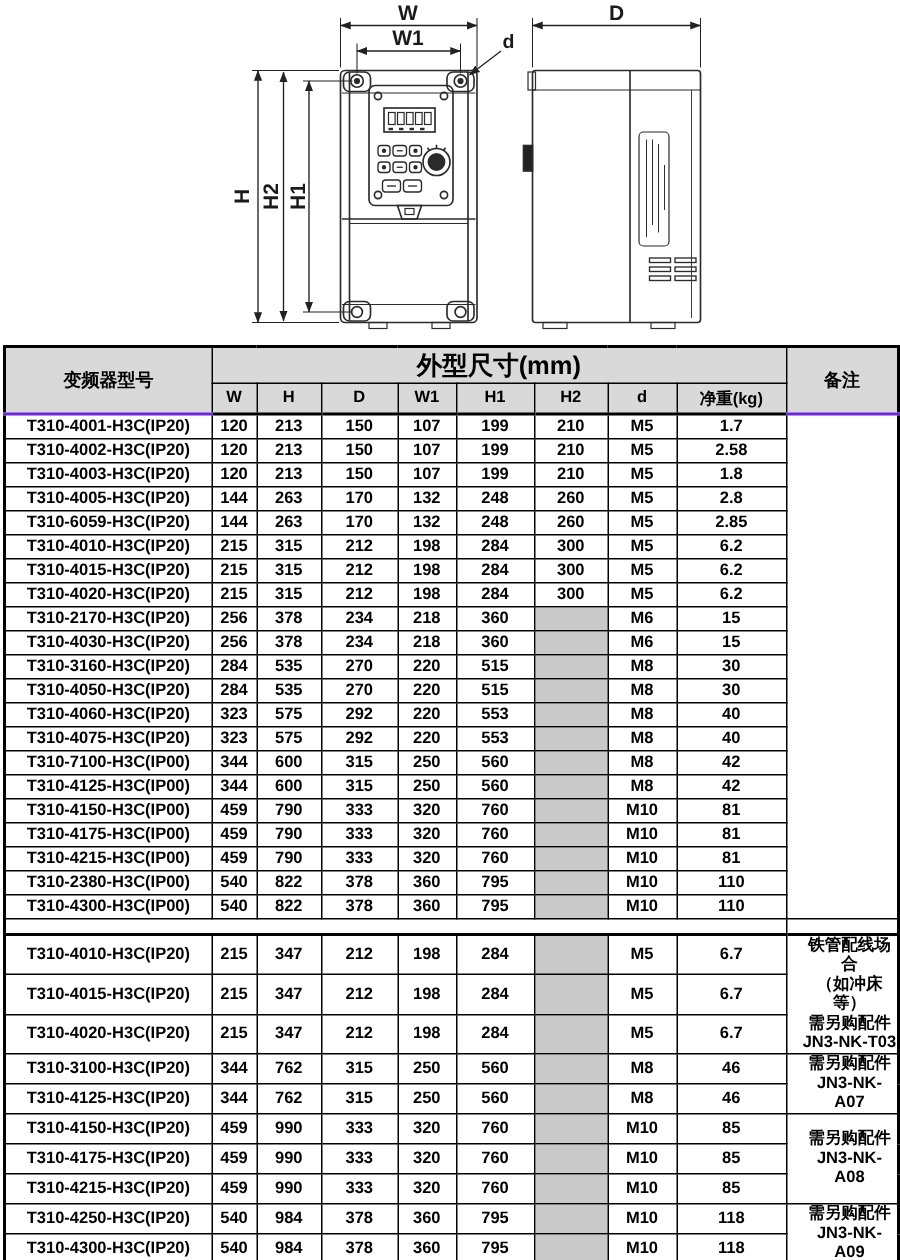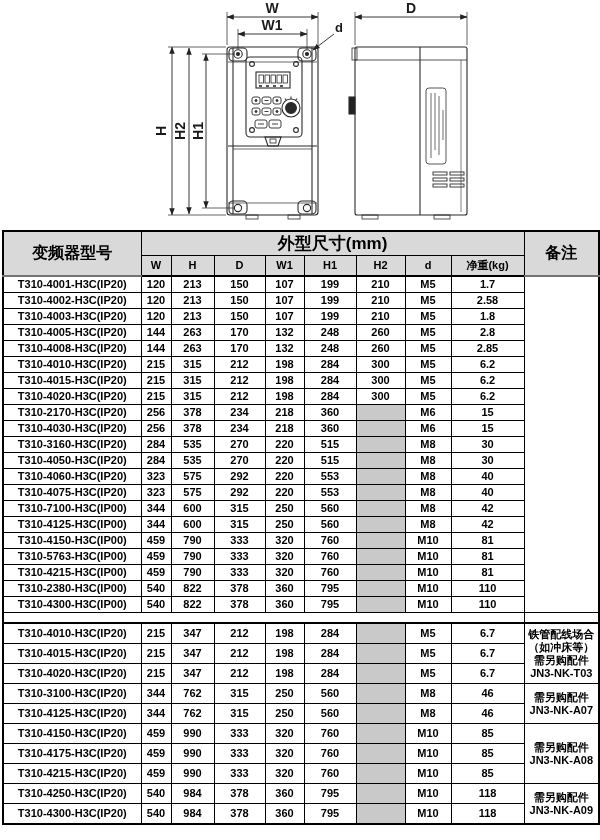--- a/index.html
+++ b/index.html
@@ -17,29 +17,29 @@
   table.spec{
     border-collapse:collapse;table-layout:fixed;
     width:596px;margin:2px 2px 0 2px;
     border:2px solid #000;
   }
   th,td{
     border:1px solid #000;text-align:center;vertical-align:middle;
     font-weight:bold;color:#000;padding:0;overflow:hidden;white-space:nowrap;
   }
   thead th{background:#d9d9d9;}
-  th.h-model,th.h-remark{font-size:16px;border-bottom:2px solid #737373;}
+  th.h-model,th.h-remark{font-size:12px;border-bottom:2px solid #6d28d9;}
   th.h-dims{font-size:17px;height:21px;}
   #dim-header-row th{font-size:11px;height:20px;border-bottom:2px solid #000;background:#d9d9d9;}
   #sec1 td{height:15px;line-height:15px;font-size:11px;}
   #sec2 td{height:19px;line-height:19px;font-size:11px;}
   td.model{font-size:11px;}
   td.empty-gray{background:#c9c9c9;}
   td.remark{font-size:11px;line-height:13px;white-space:normal;vertical-align:middle;}
-  td.remark div{line-height:13px;}
+  td.remark div{line-height:13px;margin-left:10px;}
   tr.spacer td{height:11px;line-height:11px;border-bottom:2px solid #000;}
 </style>
 </head>
 <body>
 
 <svg class="drawing" viewBox="0 0 600 228" width="600" height="228">
   <defs>
     <marker id="arr" viewBox="0 0 10 10" refX="9.5" refY="5" markerWidth="8" markerHeight="8" orient="auto-start-reverse">
       <path d="M0,1.2 L10,5 L0,8.8 z" fill="#222"></path>
     </marker>
@@ -257,21 +257,21 @@
         <td>144</td>
         <td>263</td>
         <td>170</td>
         <td>132</td>
         <td>248</td>
         <td>260</td>
         <td>M5</td>
         <td>2.8</td>
       </tr>
       <tr>
-        <td class="model">T310-4008-H3C(IP20)</td>
+        <td class="model">T310-6059-H3C(IP20)</td>
         <td>144</td>
         <td>263</td>
         <td>170</td>
         <td>132</td>
         <td>248</td>
         <td>260</td>
         <td>M5</td>
         <td>2.85</td>
       </tr>
       <tr>
@@ -400,21 +400,21 @@
         <td>459</td>
         <td>790</td>
         <td>333</td>
         <td>320</td>
         <td>760</td>
         <td class="empty-gray"></td>
         <td>M10</td>
         <td>81</td>
       </tr>
       <tr>
-        <td class="model">T310-5763-H3C(IP00)</td>
+        <td class="model">T310-4175-H3C(IP00)</td>
         <td>459</td>
         <td>790</td>
         <td>333</td>
         <td>320</td>
         <td>760</td>
         <td class="empty-gray"></td>
         <td>M10</td>
         <td>81</td>
       </tr>
       <tr>

